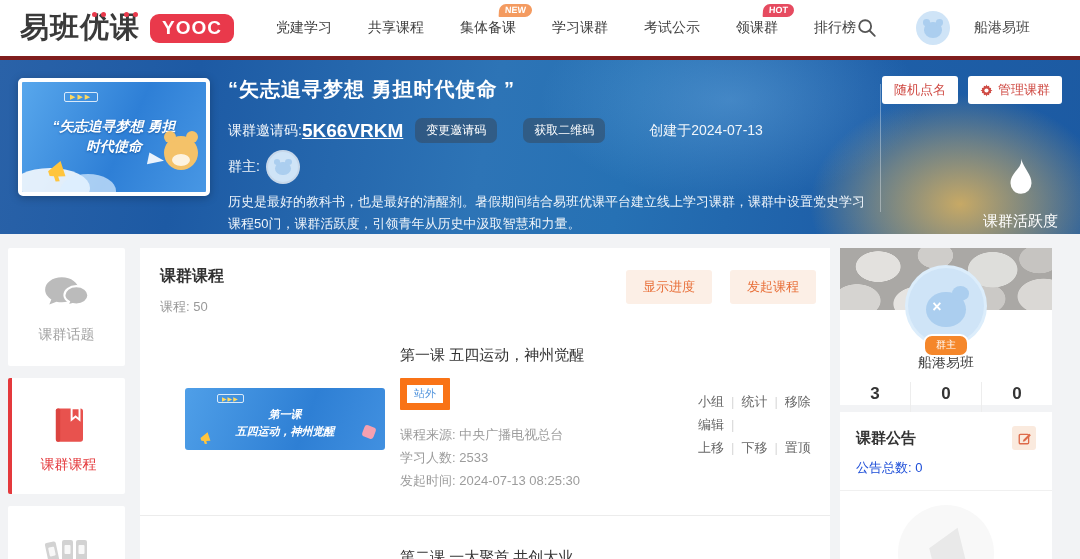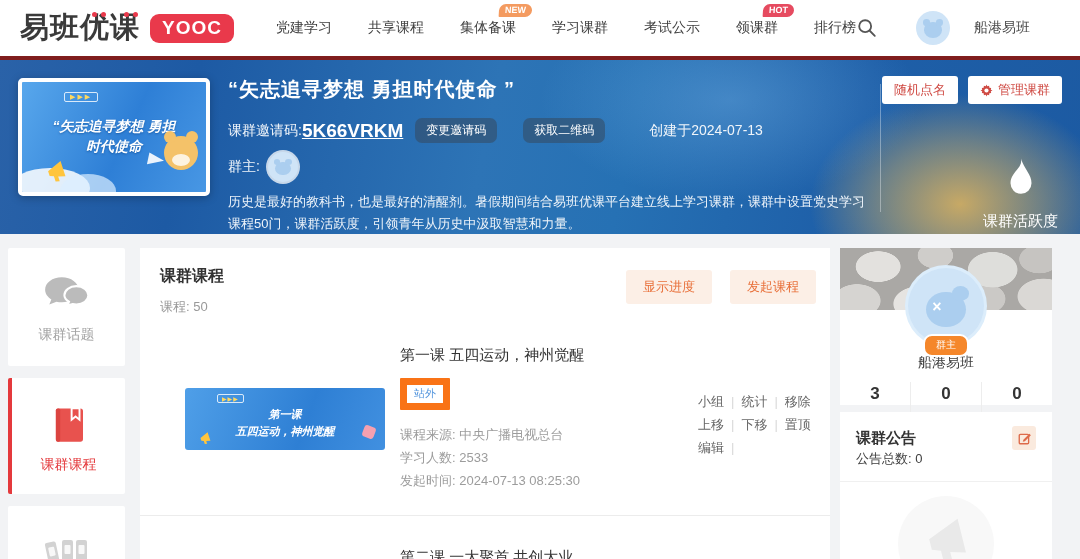--- a/index.html
+++ b/index.html
@@ -156,21 +156,21 @@
   .stat { flex:1; text-align:center; border-left:1px solid #ededed; padding:2px 0 12px; }
   .stat:first-child { border-left:none; }
   .stat-value { font-size:17px; color:#333; font-weight:600; }
   .stat-label { font-size:12px; color:#a5a5a5; margin-top:6px; }
 
   .ann-card { position:absolute; left:840px; top:412px; width:212px; height:200px; background:#fff; padding:14px 16px; }
   .ann-header { display:flex; align-items:center; }
   .ann-title { font-size:15px; font-weight:bold; color:#333; }
   .ann-edit { margin-left:auto; width:24px; height:24px; background:#faeade; border:none; border-radius:3px;
       display:flex; align-items:center; justify-content:center; cursor:pointer; }
-  .ann-total { font-size:13px; color:#404040; }
+  .ann-total { margin-top:9px; font-size:13px; color:#1d4ed8; }
   .ann-divider { margin:13px -16px 0; border-top:1px solid #f0f0f0; }
   .ann-empty { margin:14px auto 0; width:96px; height:96px; border-radius:50%; background:#f8f8f8;
       display:flex; align-items:center; justify-content:center; }
 </style>
 </head>
 <body>
 
 <div class="page">
 
   <div class="navbar">
@@ -342,24 +342,24 @@
           <div><span>学习人数: </span><span>2533</span></div>
           <div><span>发起时间: </span><span>2024-07-13 08:25:30</span></div>
         </div>
       </div>
       <div class="course-right">
         <div class="op-links">
           <div>
             <span class="lnk">小组</span><span class="lnk">统计</span><span class="lnk nosep">移除</span>
           </div>
           <div>
-            <span class="lnk">上移</span><span class="lnk">下移</span><span class="lnk nosep">置顶</span>
+            <span class="lnk">编辑</span>
           </div>
           <div>
-            <span class="lnk">编辑</span>
+            <span class="lnk">上移</span><span class="lnk">下移</span><span class="lnk nosep">置顶</span>
           </div>
         </div>
       </div>
     </div>
 
     <div class="course-row partial">
       <div class="course-title">第二课 一大聚首 共创大业</div>
     </div>
   </div>
 

